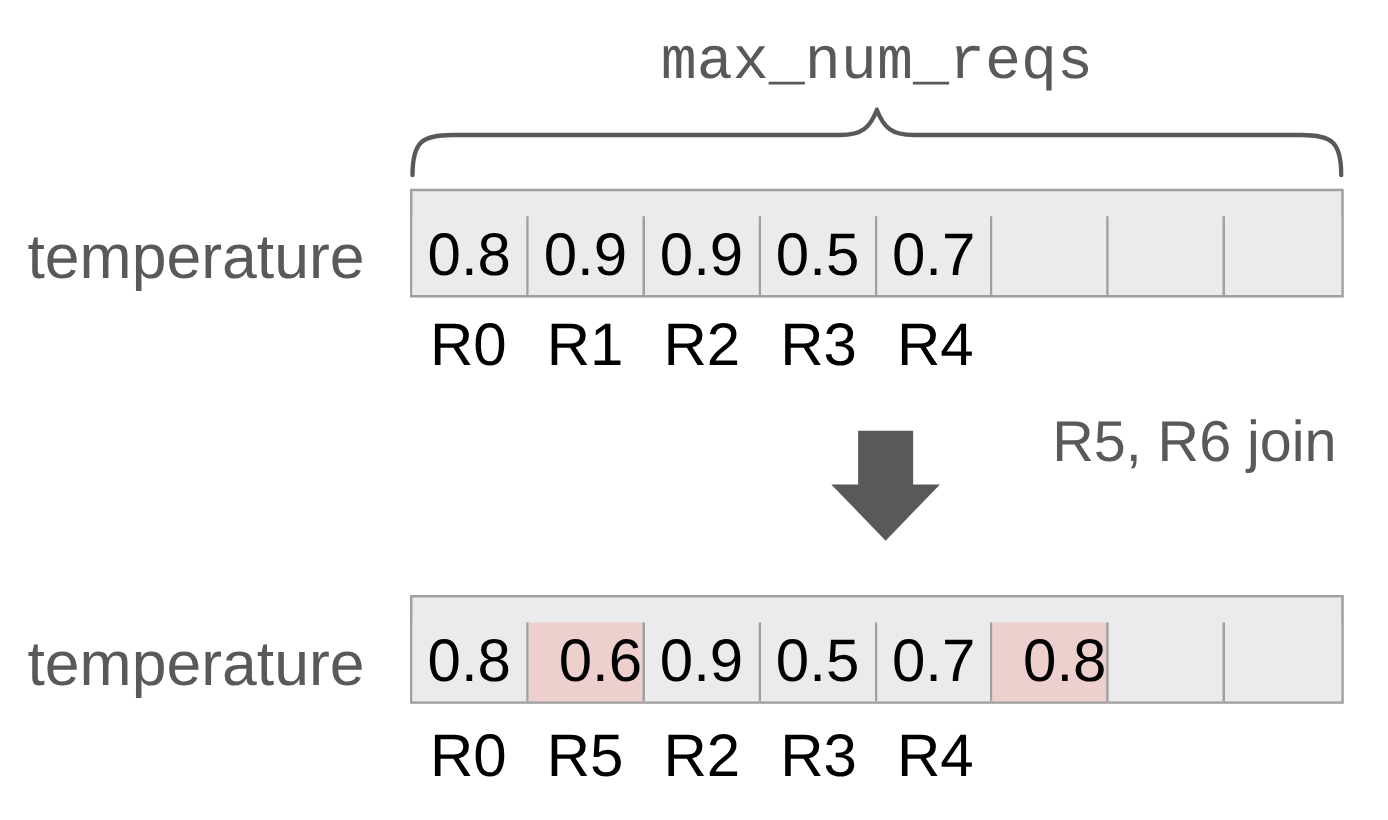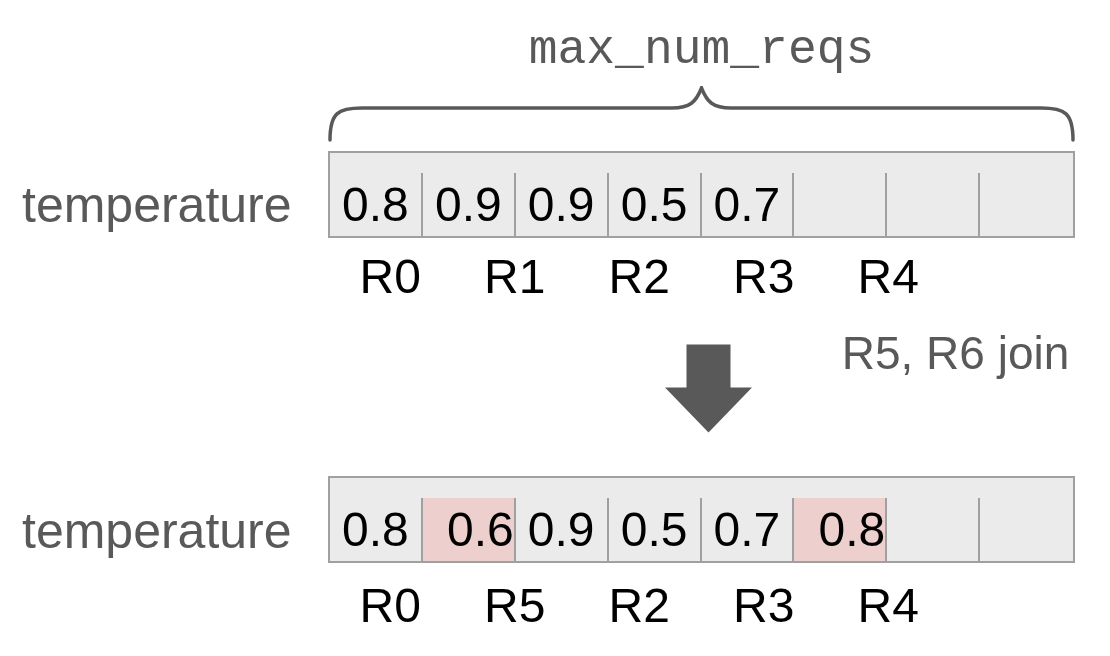--- a/index.html
+++ b/index.html
@@ -56,21 +56,21 @@
     font-size: 48px;
     color: var(--value-text);
     margin-top: 20px;
   }
   .cell:last-child { border-right: none; }
   .cell.highlight { background: var(--highlight-bg); padding-left: 24px; }
   .labels-row {
     position: absolute;
     left: 328px; width: 747px; height: 50px;
     display: grid;
-    grid-template-columns: repeat(6, 1fr);
+    grid-template-columns: repeat(8, 1fr);
   }
   .labels-row.top { top: 252px; }
   .labels-row.bottom { top: 581px; }
   .req-label {
     text-align: center;
     font-size: 48px;
     line-height: 50px;
     color: var(--value-text);
     white-space: nowrap;
   }

